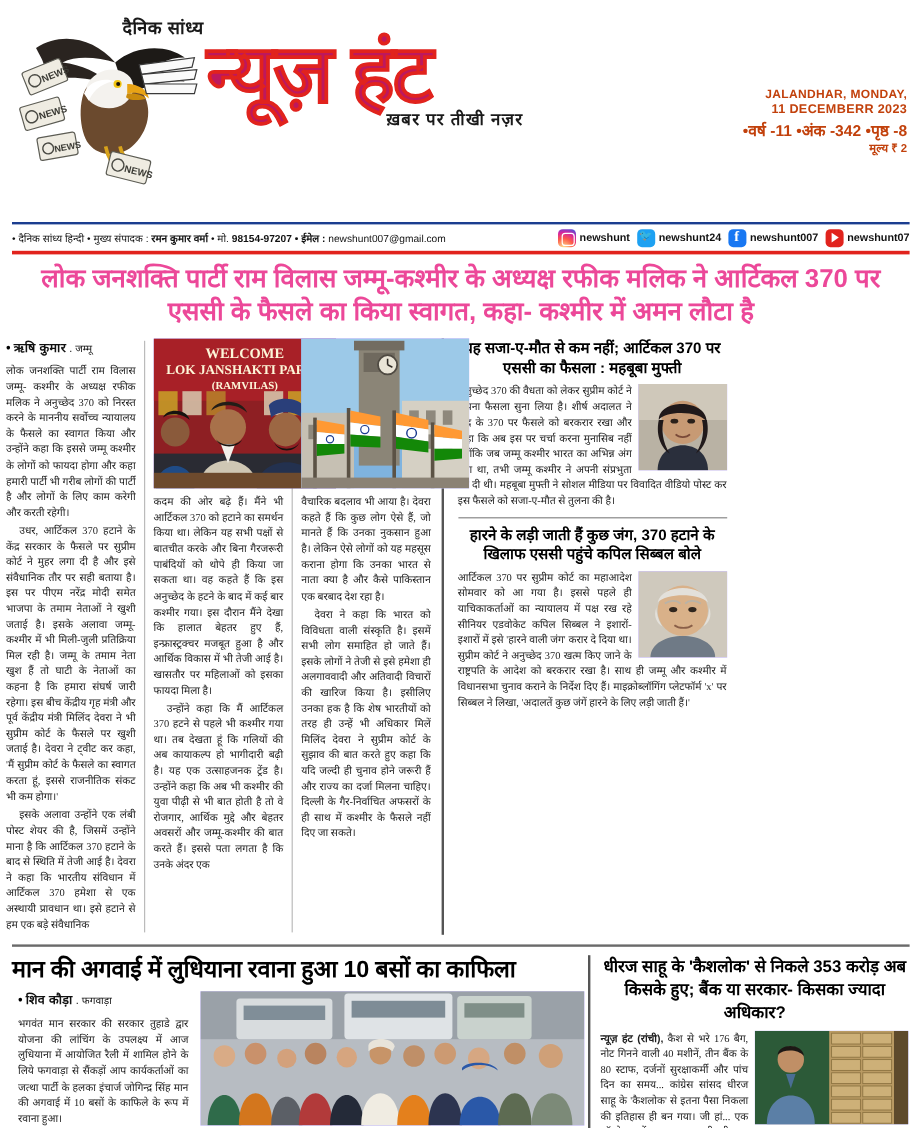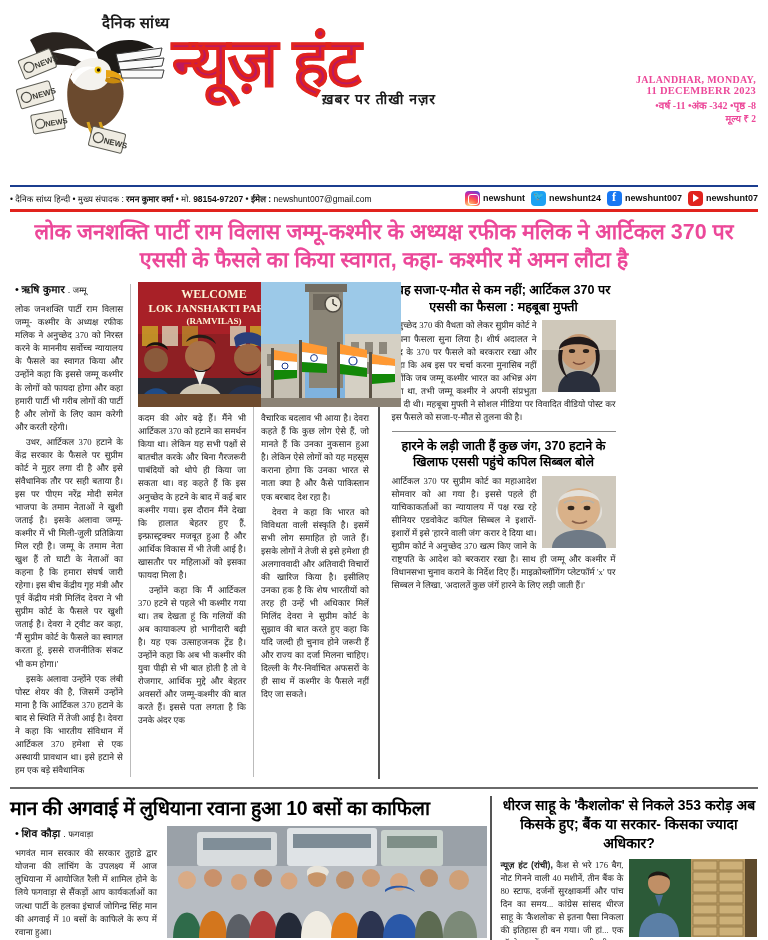--- a/index.html
+++ b/index.html
@@ -31,26 +31,26 @@
     margin-top: 2px;
   }
   .tagline {
     font-family: "Liberation Sans", sans-serif;
     font-size: 14px; font-weight: 700; color: #1a1a1a;
     letter-spacing: 1px; margin-top: -6px; margin-left: 150px;
   }
 
   .dateblock {
     flex: 0 0 140px; text-align: right; padding-top: 68px;
-    font-family: Liberation Serif, serif;
-    color: #ec4899;
+    font-family: Liberation Sans, sans-serif;
+    color: #c2410c;
   }
   .dateblock .city { font-size: 10px; font-weight: 700; letter-spacing: .3px; }
   .dateblock .date { font-size: 10.5px; font-weight: 700; letter-spacing: .3px; }
-  .dateblock .edition { font-size: 10px; font-weight: 700; margin-top: 2px; }
+  .dateblock .edition { font-size: 13px; font-weight: 700; margin-top: 2px; }
   .dateblock .price { font-size: 9.5px; font-weight: 700; }
 
   
   .rulebar-top { height: 2px; background: #1b3d8f; margin: 0 10px; }
   .contactbar {
     margin: 0 10px; height: 22px; display: flex; align-items: center;
     font-family: "Liberation Sans", sans-serif; font-size: 8.5px; color: #111;
     gap: 0;
   }
   .contactbar .ctext { white-space: nowrap; }
@@ -75,21 +75,21 @@
 
   
   .lead-headline {
     margin: 4px 14px 8px 14px;
     font-family: "Liberation Sans", sans-serif;
     font-weight: 700; font-size: 21.5px; line-height: 1.32;
     text-align: center; color: #ec4899;
   }
 
   
-  .main-area { display: flex; margin: 0 10px; gap: 2px; }
+  .main-area { display: flex; margin: 0 0; gap: 2px; }
   .col { padding: 0 5px; }
   .c1 { width: 118px; }
   .c2 { width: 118px; }
   .c3 { width: 118px; }
   .vrule { width: 1px; background: #bbb; margin: 2px 0; flex: 0 0 1px; }
   .sidebar-col { width: 232px; padding-left: 8px; }
   .sidebar-sep { width: 1.5px; background: #555; margin: 0 2px; flex: 0 0 1.5px; }
 
   .byline {
     font-family: "Liberation Sans", sans-serif; font-size: 9px;

